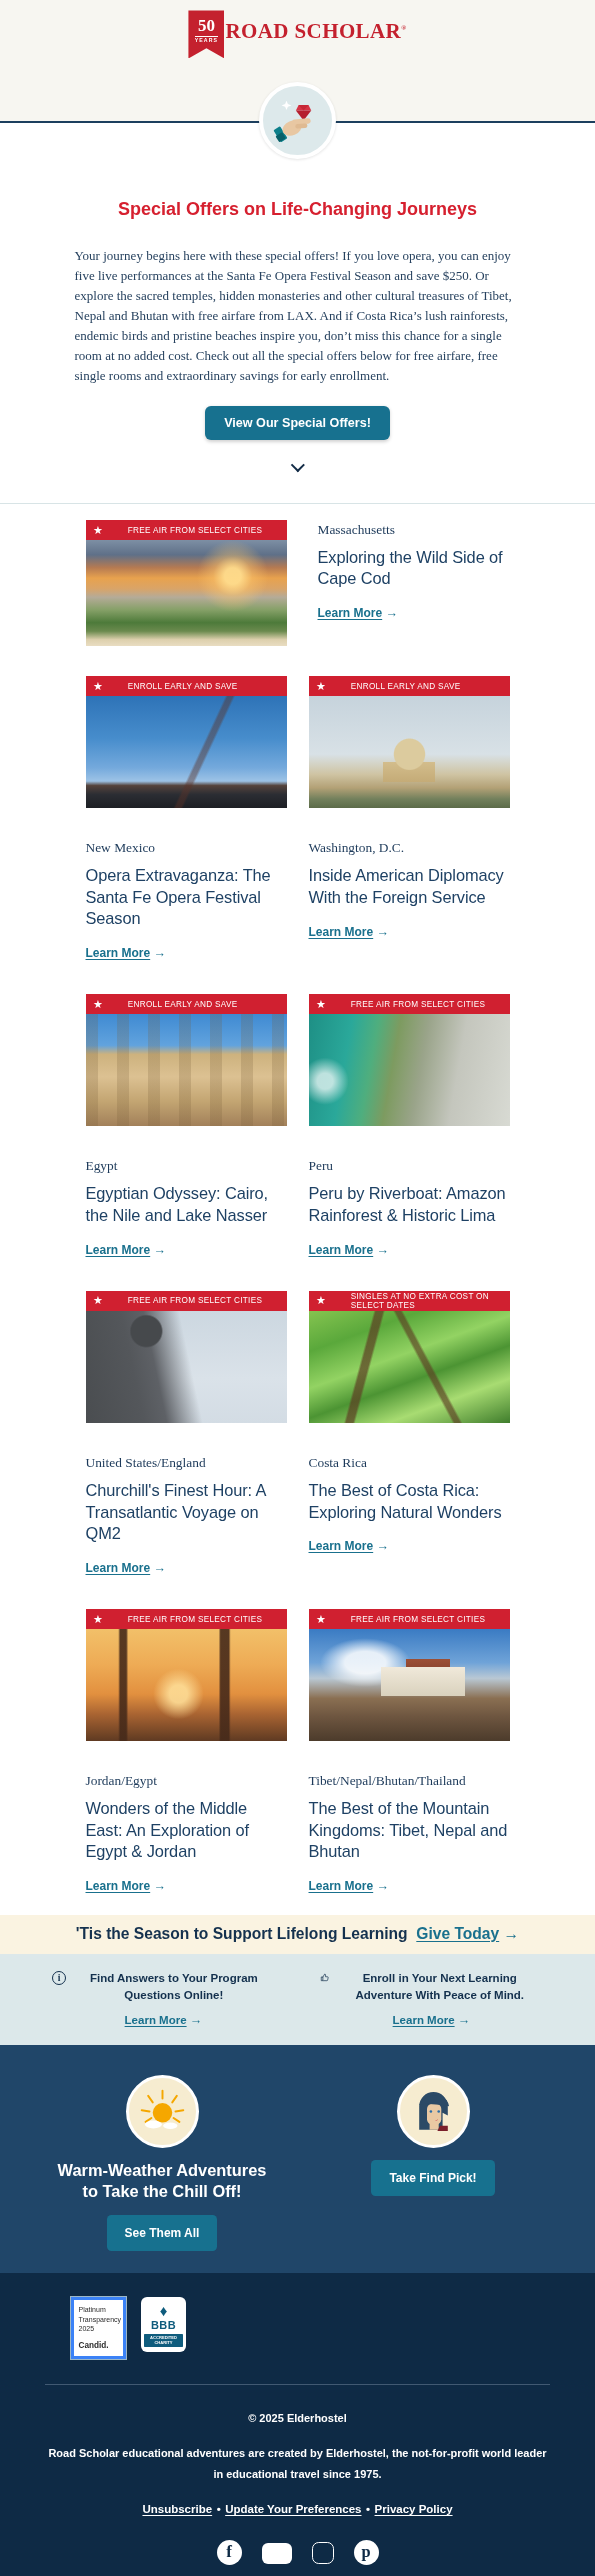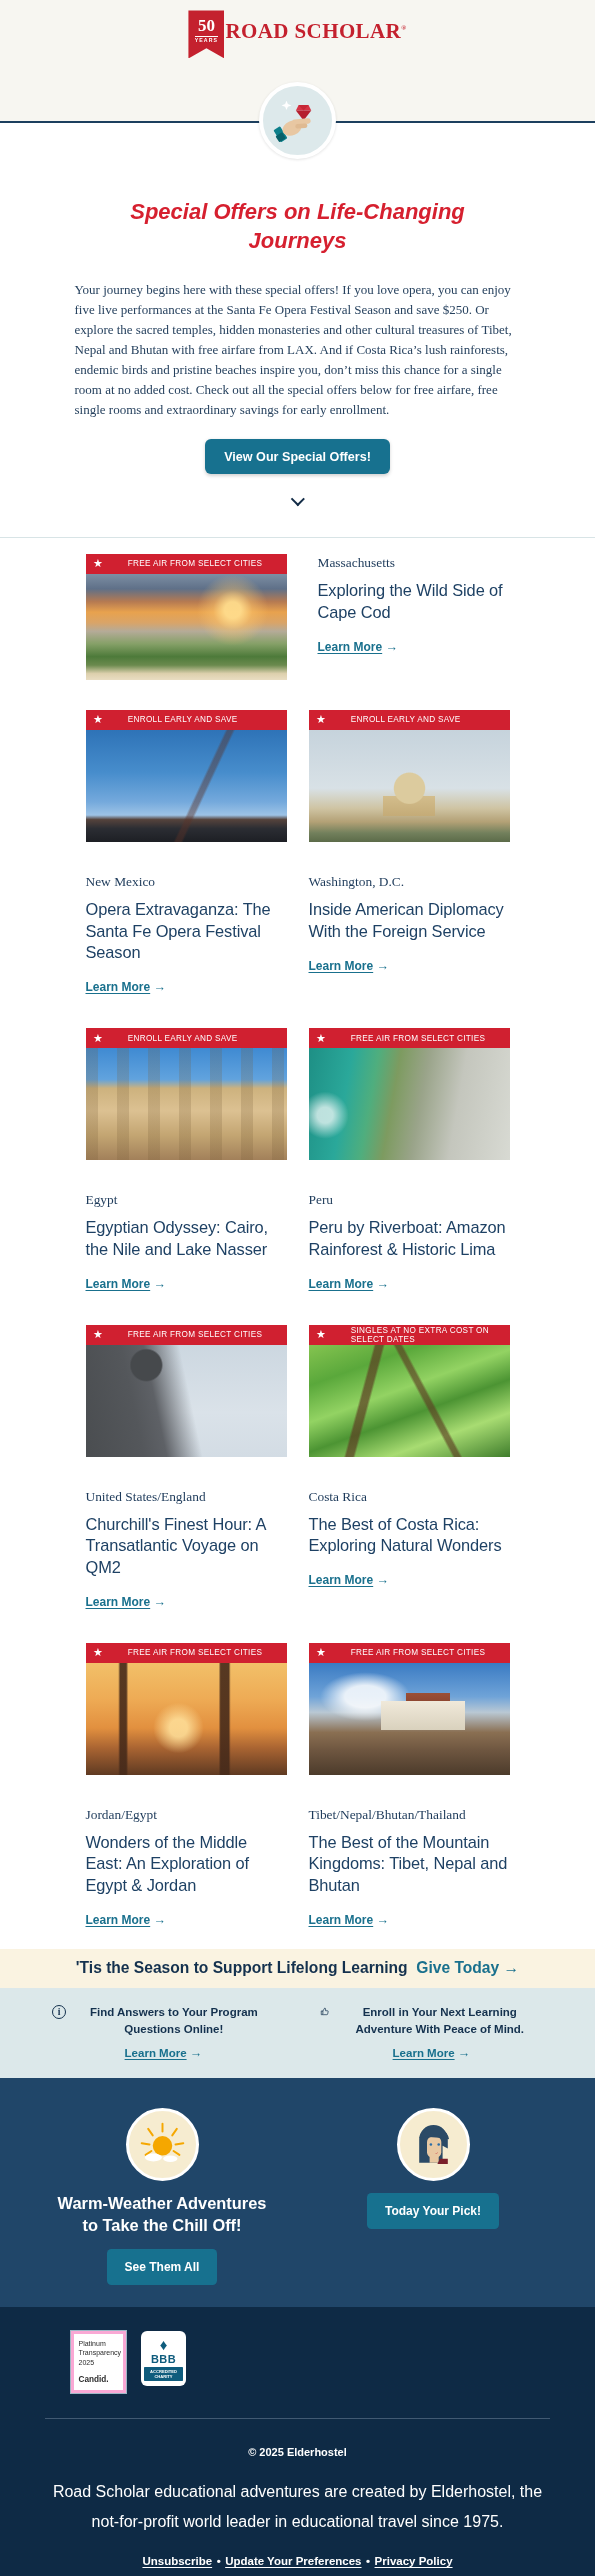--- a/index.html
+++ b/index.html
@@ -33,21 +33,21 @@
   .gem-circle {
     width:77px; height:77px; border-radius:50%;
     background:#dde9eb; border:4.5px solid #ffffff;
     box-shadow:0 0.7px 3px rgba(0,0,0,.12);
     margin:-41px auto 0; position:relative; z-index:2;
     display:flex; align-items:center; justify-content:center;
   }
 
   .page-title {
     width:417px; margin:39px auto 0; text-align:center;
-    color:#d6202f; font-size:22px; font-weight:700; line-height:1.3;font-style:italic;
+    color:#d6202f; font-size:18px; font-weight:700; line-height:1.3;
   }
   .intro-text {
     width:446px; margin:25px auto 0;
     font-family:"Liberation Serif","DejaVu Serif",serif;
     font-size:13px; line-height:20px; color:#27425f;
   }
   .cta-wrap { text-align:center; margin-top:19.3px; }
   .cta-button {
     display:inline-block; background:#17718f; color:#fff;
     font-size:12.6px; font-weight:700; padding:10.4px 19.3px;
@@ -135,21 +135,21 @@
     linear-gradient(#9c4f35,#8a4430) no-repeat 62% 30% / 22% 10%,
     radial-gradient(ellipse at 28% 30%, rgba(255,255,255,.85) 0 10%, transparent 22%),
     linear-gradient(180deg,#3a7bc3 0%,#6fa3d8 30%,#b9c8d4 44%,#8a6f52 62%,#6e5640 78%,#4c3b2b 100%); }
 
   
   .give-banner {
     margin-top:22px; background:#faf3e1; padding:9.7px 0 11px;
     text-align:center; font-size:15.6px; font-weight:700; color:#14314e;
   }
   .give-link { color:#19708d; cursor:pointer; }
-  .give-link .lm-label { text-underline-offset:2.2px; }
+  .give-link .lm-label { text-decoration:underline; text-underline-offset:2.2px; }
   .give-banner .lm-arrow { color:#19708d; font-weight:400; }
 
   
   .info-strip {
     background:#dce8ea; padding:16.4px 52px 18px;
     display:flex; justify-content:space-between; gap:22px;
   }
   .info-item { width:223px; text-align:center; }
   .info-head { display:flex; gap:6.7px; justify-content:center; align-items:flex-start; }
   .info-icon-i {
@@ -176,42 +176,42 @@
   .promo-button {
     display:inline-block; margin-top:12px; background:#17718f; color:#fff;
     font-size:12px; font-weight:700; padding:11px 18px; border:none;
     border-radius:4.5px; cursor:pointer; font-family:"Liberation Sans",sans-serif;
   }
 
   
   .footer { background:#0e2a45; color:#ffffff; padding:24px 45px 22px; }
   .footer-badges { display:flex; align-items:flex-start; gap:15px; padding-left:26px; }
   .badge-platinum {
-    background:#ffffff; border:3px solid #f9a8d4; outline:0.7px solid #9db8c6;
+    background:#ffffff; border:3px solid #3b82f6; outline:0.7px solid #9db8c6;
     width:55px; padding:5.2px 4.5px 6px; color:#2b2b2b;
   }
   .badge-platinum .pl-line { font-size:7px; line-height:1.35; }
   .badge-platinum .pl-candid { font-size:8.2px; font-weight:700; margin-top:7.4px; }
   .badge-bbb {
     background:#ffffff; border-radius:6px; width:45px; padding:6px 3px 5.2px;
     text-align:center; color:#0f5c7d;
   }
   .bbb-torch { font-size:15px; line-height:1; color:#0f5c7d; }
   .bbb-word { font-weight:700; font-size:11px; letter-spacing:0.4px; margin-top:1.5px; }
   .bbb-sub {
     background:#0f5c7d; color:#fff; font-size:4.1px; font-weight:700;
     padding:1.5px 0.7px; margin-top:2.2px; line-height:1.3; border-radius:0.7px;
   }
   .tax-note {
     font-style:italic; font-size:12px; line-height:1.75; max-width:313px;
     margin-left:9px; margin-top:16.4px; font-weight:400;
   }
   .footer-divider { border:none; border-top:0.7px solid #415972; margin:25px 0 0; }
   .copyright { text-align:center; font-weight:700; font-size:11px; margin-top:27px; }
-  .legal { text-align:center; font-size:16px; font-weight:400; line-height:1.85; margin-top:19.3px; }
+  .legal { text-align:center; font-size:11px; font-weight:700; line-height:1.85; margin-top:19.3px; }
   .footer-links { text-align:center; font-size:11.5px; font-weight:700; margin-top:19.3px; }
   .footer-links a { color:#fff; text-decoration:underline; text-underline-offset:2.2px; cursor:pointer; }
   .footer-links .sep { margin:0 4.5px; text-decoration:none; }
   .social-row { display:flex; justify-content:center; gap:20px; margin-top:25px; align-items:center; }
   .soc { cursor:pointer; display:block; }
   .soc-fb {
     width:25px; height:25px; border-radius:50%; background:#fff; color:#0e2a45;
     font-weight:700; font-size:17px; text-align:center; line-height:24.6px;
     font-family:"Liberation Serif",serif;
   }
@@ -430,21 +430,21 @@
         <path d="M28 78 V42 a22 22 0 0 1 44 0 l0 14 -8 -4 0 26 z" fill="#2b4a66"></path>
         <rect x="40" y="38" width="22" height="32" rx="8" fill="#e9c9a3"></rect>
         <rect x="44" y="66" width="14" height="12" fill="#e9c9a3"></rect>
         <path d="M60 72 h12 v8 H56z" fill="#7a1f2b"></path>
         <circle cx="46" cy="50" r="2" fill="#2b6ea8"></circle>
         <circle cx="58" cy="50" r="2" fill="#2b6ea8"></circle>
         <path d="M49 62 q4 3 8 0 q-2 4 -8 0z" fill="#c42033"></path>
         <path d="M28 40 q10 -18 30 -14 q14 3 16 16 l-10 -2 -26 -2 z" fill="#2b4a66"></path>
       </svg>
     </div>
-    <button class="promo-button">Today Your Pick!</button>
+    <button class="promo-button">Take Find Pick!</button>
   </div>
 </div>
 
 <div class="footer">
   <div class="footer-badges">
     <div class="badge-platinum">
       <div class="pl-line">Platinum</div>
       <div class="pl-line">Transparency</div>
       <div class="pl-line">2025</div>
       <div class="pl-candid">Candid.</div>

